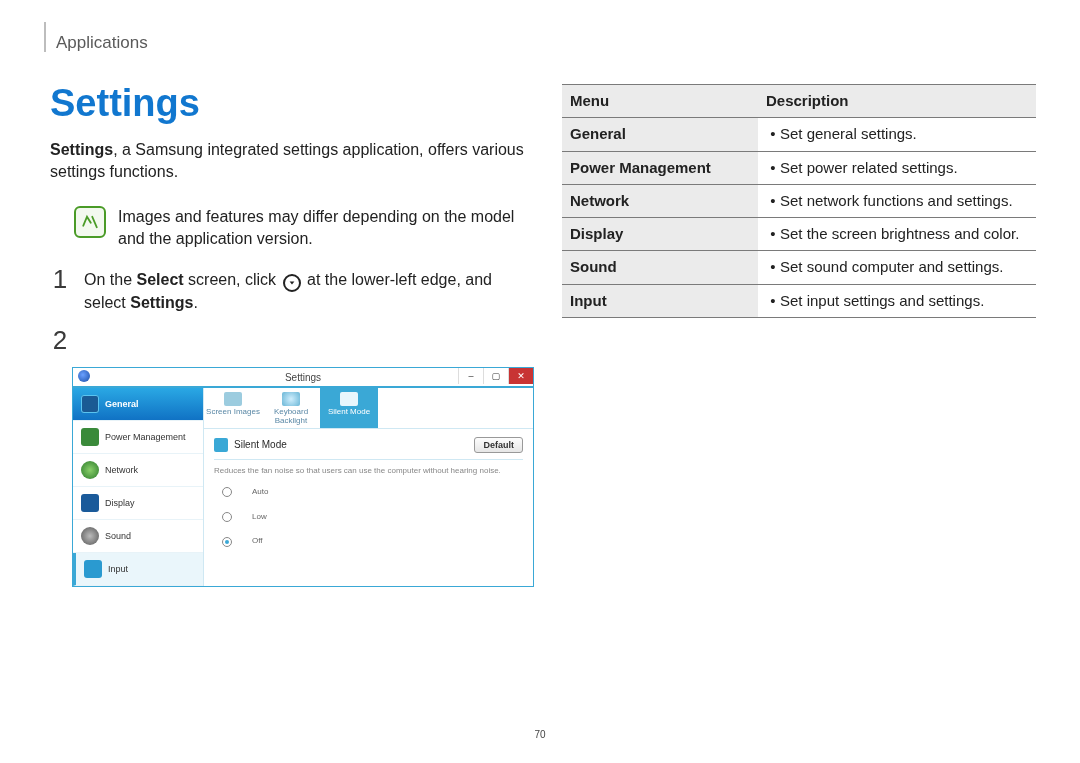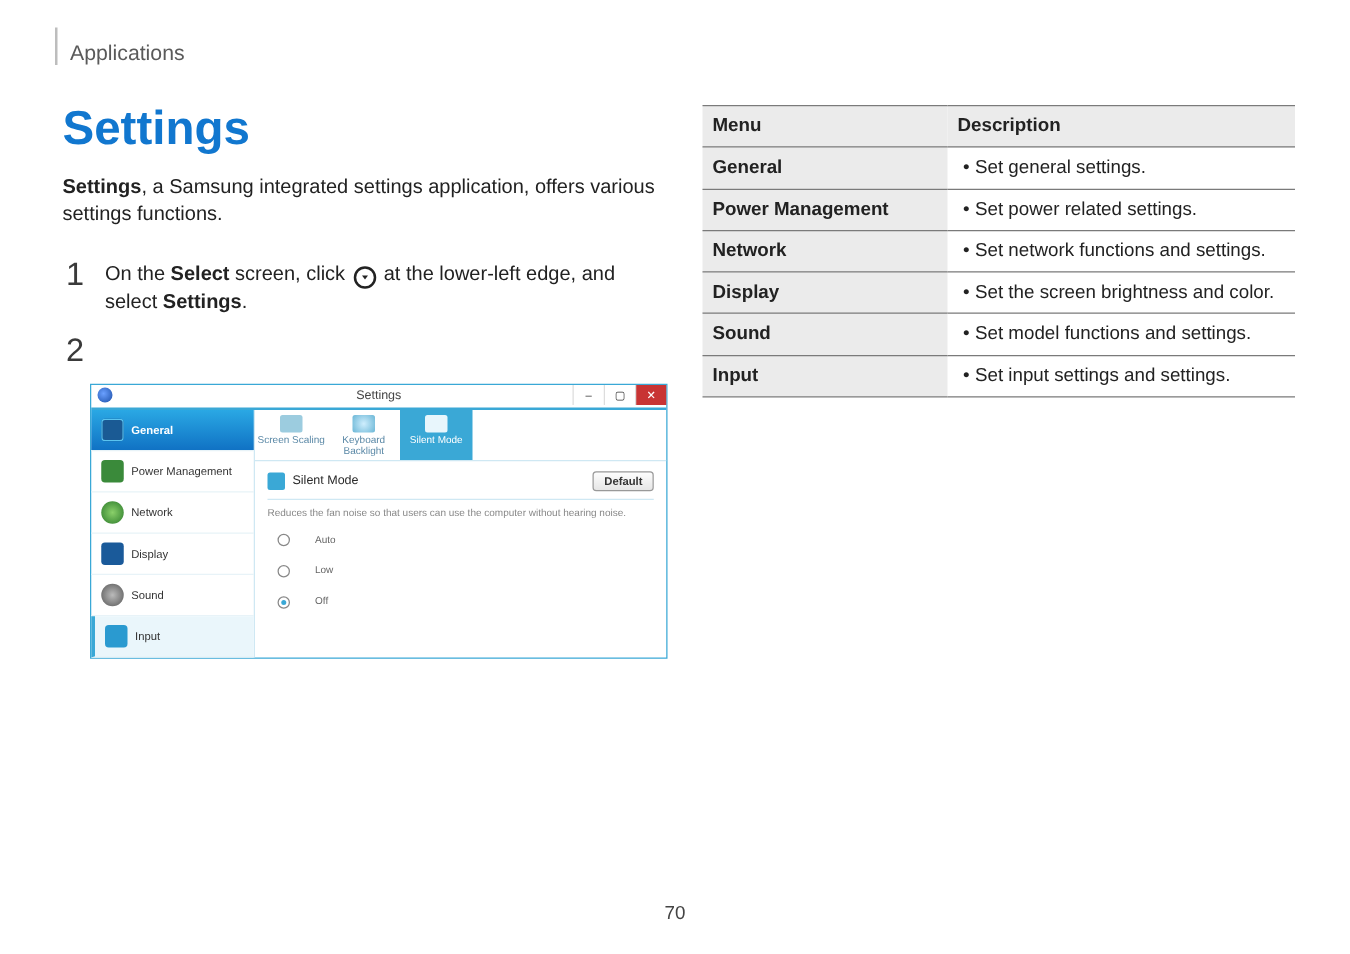--- a/index.html
+++ b/index.html
@@ -269,39 +269,47 @@
     display: inline-block;
     width: 14px;
     text-align: center;
   }
 
   .page-number {
     position: absolute;
     bottom: 22px;
     left: 0; right: 0;
     text-align: center;
-    font-size: 15px;
+    font-size: 10px;
     color: #444;
   }
 </style>
 </head>
 <body>
 
 <div class="vline"></div>
 <div class="header-title">Applications</div>
 
 <div class="page">
 
   <div class="col left-col">
     <h1 class="section-title">Settings</h1>
 
     <p>
       <b>Settings</b><span>, a Samsung integrated settings application, offers various settings functions.</span>
     </p>
 
+    <div class="note-row">
+      <span class="note-icon">
+        <svg viewBox="0 0 24 24" fill="none" stroke="#4a9b27" stroke-width="2.5">
+          <path d="M3 17 L8 5 L13 13 M15 5 L21 19" stroke-linecap="round"></path>
+        </svg>
+      </span>
+      <span>Images and features may differ depending on the model and the application version.</span>
+    </div>
 
     <div class="step">
       <div class="step-num">1</div>
       <div class="step-text">
         <span>On the </span><b>Select</b><span> screen, click </span><span class="circle-icon">
             <svg viewBox="0 0 10 10">
               <path d="M2 3 L5 7 L8 3 Z" fill="#222"></path>
             </svg>
           </span><span> at the lower-left edge, and select </span><b>Settings</b><span>.</span>
       </div>
@@ -343,21 +351,21 @@
               <span class="sb-icon" style="background:radial-gradient(circle,#bbb,#555);border-radius:50%"></span>
               <span>Sound</span>
             </div>
           <div class="sb-item input-item">
               <span class="sb-icon" style="background:#2a9ad0"></span>
               <span>Input</span>
             </div>
         </div>
         <div class="app-main">
           <div class="tabbar">
-            <div class="tab"><span class="tab-ico"></span><span>Screen Scaling</span></div>
+            <div class="tab"><span class="tab-ico"></span><span>Screen Images</span></div>
             <div class="tab"><span class="tab-ico" style="background:radial-gradient(circle,#cfeefd,#6ab6d6)"></span><span>Keyboard Backlight</span></div>
             <div class="tab active"><span class="tab-ico"></span><span>Silent Mode</span></div>
           </div>
           <div class="content">
             <div class="content-head">
               <div class="ch-left">
                 <span class="mini-icon"></span>
                 <span>Silent Mode</span>
               </div>
               <span class="default-btn">Default</span>
@@ -419,21 +427,21 @@
           <td>
               <ul class="bullet">
                 <li>Set the screen brightness and color.</li>
               </ul>
             </td>
         </tr>
         <tr>
           <td class="menu-col">Sound</td>
           <td>
               <ul class="bullet">
-                <li>Set model functions and settings.</li>
+                <li>Set sound computer and settings.</li>
               </ul>
             </td>
         </tr>
         <tr>
           <td class="menu-col">Input</td>
           <td>
               <ul class="bullet">
                 <li>Set input settings and settings.</li>
               </ul>
             </td>

